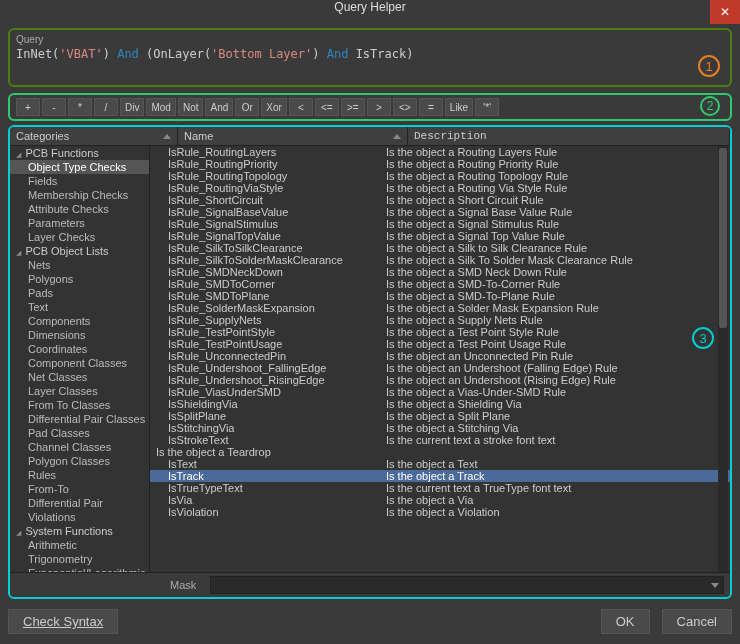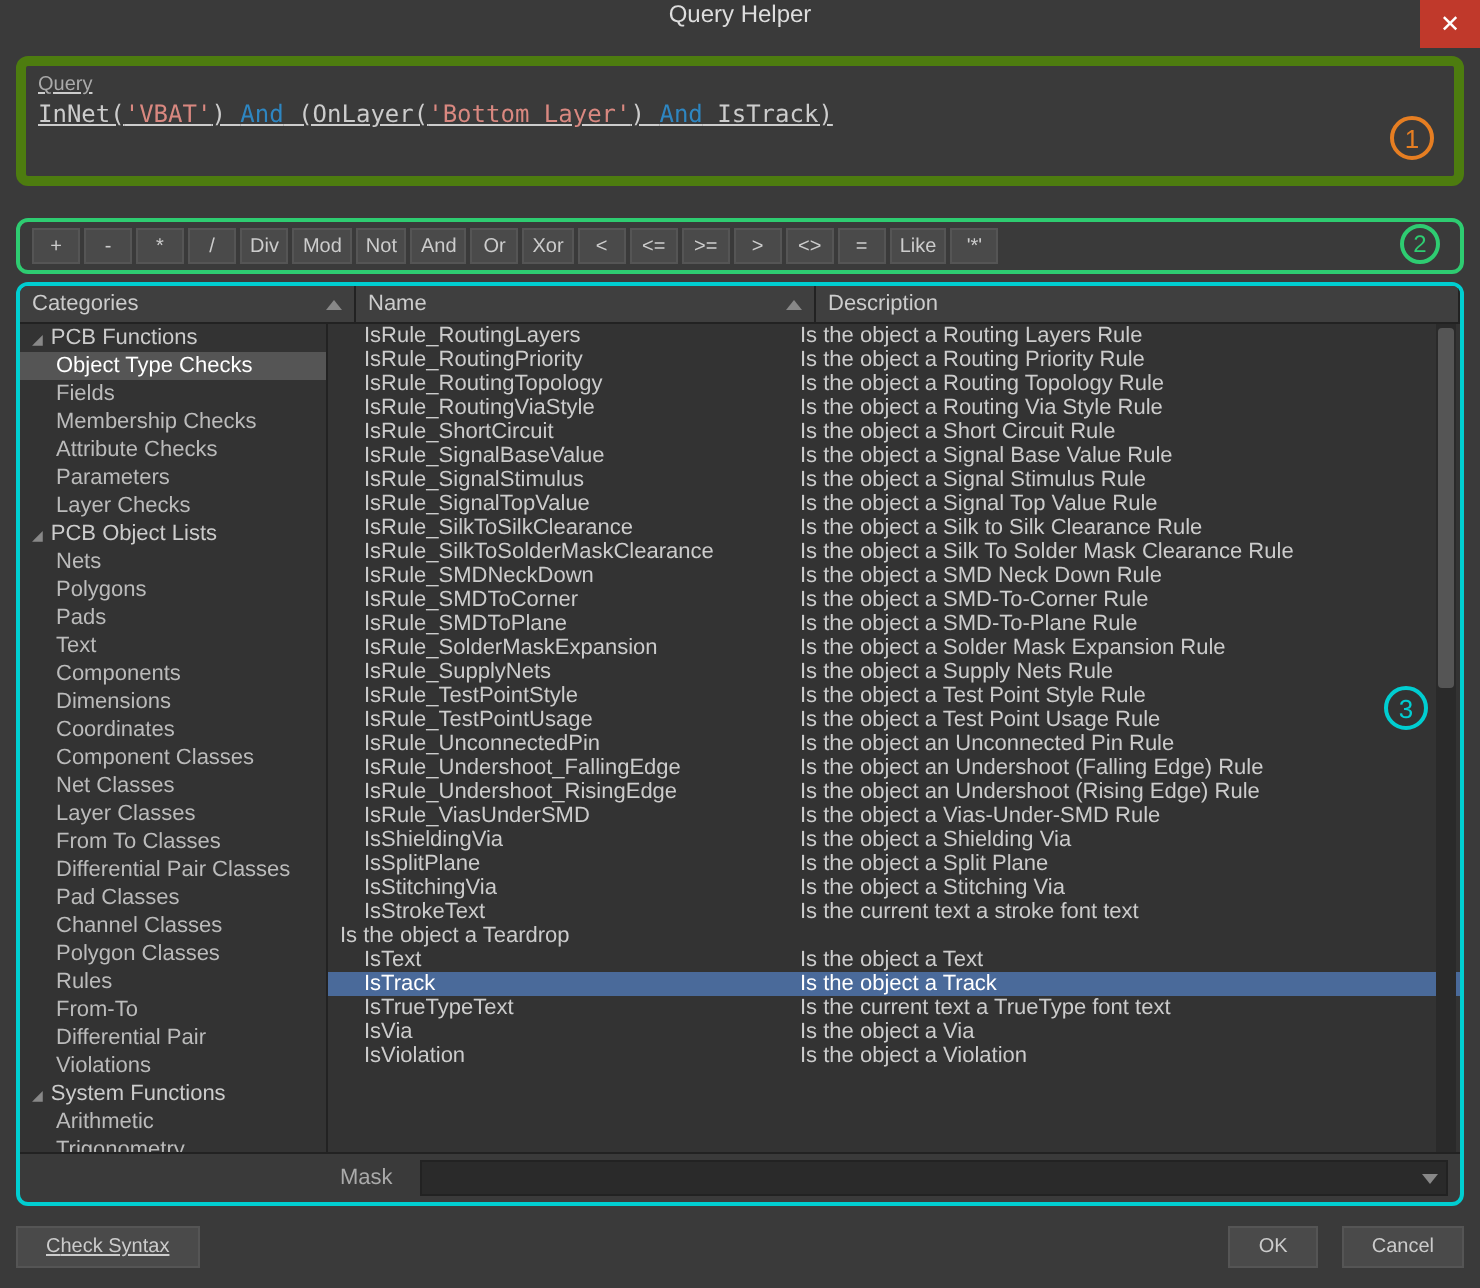--- a/index.html
+++ b/index.html
@@ -1,63 +1,63 @@
 <!DOCTYPE html>
 <html><head>
 <meta charset="utf-8">
 <style>
   * { box-sizing: border-box; margin: 0; padding: 0; }
   body { background: #2a2a2a; font-family: "Segoe UI", Tahoma, sans-serif; font-size: 11px; color: #ccc; width: 740px; height: 644px; overflow: hidden; }
   .dialog { width: 740px; height: 644px; background: #3a3a3a; display: flex; flex-direction: column; }
   .titlebar { background: #3a3a3a; height: 24px; display: flex; align-items: flex-start; justify-content: center; position: relative; color: #ddd; font-size: 12px; }
   .closebtn { position: absolute; right: 0; top: 0; width: 30px; height: 24px; background: #c0392b; color: #fff; display: flex; align-items: center; justify-content: center; font-size: 12px; cursor: pointer; }
 
-  .query-box { border: 5px solid #4d7c0f; border-radius: 6px; margin: 4px 8px 14px 8px; padding: 4px 6px 6px 6px; position: relative; text-decoration: underline; }
+  .query-box { border: 2px solid #4d7c0f; border-radius: 6px; margin: 4px 8px 4px 8px; padding: 4px 6px 6px 6px; position: relative; }
   .query-label { font-size: 10px; color: #aaa; }
   .query-text { font-family: Consolas, monospace; font-size: 12px; color: #ccc; margin-top: 2px; min-height: 32px; }
   .query-text .kw { color: #2e86c1; }
   .query-text .str { color: #d98880; }
   .badge { position: absolute; right: 10px; width: 22px; height: 22px; border-radius: 50%; display: flex; align-items: center; justify-content: center; font-size: 13px; }
   .badge1 { border: 2px solid #e67e22; color: #e67e22; bottom: 8px; }
 
   .op-row { border: 2px solid #2ecc71; border-radius: 6px; margin: 2px 8px; padding: 3px 6px; display: flex; align-items: center; gap: 2px; position: relative; }
   .op-btn { background: #4a4a4a; border: 1px solid #555; color: #ccc; min-width: 24px; height: 18px; font-size: 10px; display: flex; align-items: center; justify-content: center; padding: 0 4px; cursor: pointer; }
   .badge2 { border: 2px solid #2ecc71; color: #2ecc71; position: absolute; right: 10px; top: 1px; width: 20px; height: 20px; border-radius:50%; display:flex; align-items:center; justify-content:center; font-size:12px;}
 
   .main-box { border: 2px solid #00ced1; border-radius: 6px; margin: 2px 8px 4px 8px; flex: 1; display: flex; flex-direction: column; position: relative; overflow:hidden;}
   .badge3 { border: 2px solid #00ced1; color: #00ced1; position: absolute; right: 16px; top: 200px; width: 22px; height: 22px; border-radius:50%; display:flex; align-items:center; justify-content:center; font-size:13px; z-index:5;}
   .cols-head { display: flex; background: #3f3f3f; border-bottom: 1px solid #222; }
   .cols-head .hd { border-right: 1px solid #222; padding: 3px 6px; font-size: 11px; color: #ccc; position:relative;}
   .hd-cat { width: 168px; }
   .hd-name { width: 230px; }
-  .hd-desc { flex: 1; }
+  .hd-desc { flex: 1; font-family: Liberation Mono, monospace; }
   .hd .tri { position:absolute; right:6px; top:7px; width:0; height:0; border-left:4px solid transparent; border-right:4px solid transparent; border-bottom:5px solid #888;}
 
   .cols-body { display: flex; flex: 1; overflow: hidden; }
-  .cat-panel { width: 154px; background: #333; border-right: 1px solid #222; overflow-y: auto; font-size: 11px; color: #bbb; }
+  .cat-panel { width: 140px; background: #333; border-right: 1px solid #222; overflow-y: auto; font-size: 11px; color: #bbb; }
   .cat-item { padding: 1px 6px 1px 18px; cursor: pointer; white-space: nowrap; }
   .cat-item.group { padding-left: 6px; color: #ccc; }
   .cat-item.group::before { content: "◢"; font-size: 7px; margin-right: 4px; color: #888; display:inline-block; transform: rotate(0deg);}
   .cat-item.sel { background: #555; color: #fff; }
 
   .list-panel { flex: 1; background: #333; overflow-y: auto; position:relative;}
   .row { display: flex; padding: 0; cursor: pointer; }
   .row.sel { background: #4a6a9a; color: #fff; }
   .row .nm { width: 230px; padding: 0 6px 0 18px; white-space: nowrap; overflow:hidden;}
   .row .ds { flex: 1; padding: 0 6px; white-space: nowrap; overflow:hidden;}
   .scroll-track { position:absolute; right:2px; top:0; bottom:0; width:10px; background:#2a2a2a;}
   .scroll-thumb { position:absolute; left:1px; right:1px; top:2px; height:180px; background:#555; border-radius:2px;}
 
   .mask-row { display:flex; align-items:center; padding: 3px 6px; gap:8px; border-top:1px solid #222;}
   .mask-row label { width: 154px; text-align:left; padding-left:0; color:#aaa; font-size:11px;}
   .mask-field { flex:1; height:18px; background:#2a2a2a; border:1px solid #222; position:relative;}
   .mask-field::after { content:""; position:absolute; right:4px; top:6px; width:0; height:0; border-left:4px solid transparent; border-right:4px solid transparent; border-top:5px solid #888;}
 
   .footer { display:flex; padding: 6px 8px 10px 8px; align-items:center; }
-  .btn { background:#4a4a4a; border:1px solid #555; color:#ccc; padding: 4px 14px; font-size:10px; cursor:pointer;}
+  .btn { background:#4a4a4a; border:1px solid #555; color:#ccc; padding: 4px 14px; font-size:13px; cursor:pointer;}
   .btn.underline span { text-decoration: underline; }
   .spacer { flex:1; }
 </style>
 </head>
 <body>
 
 <div class="dialog">
 
   <div class="titlebar">
     <span>Query Helper</span>

